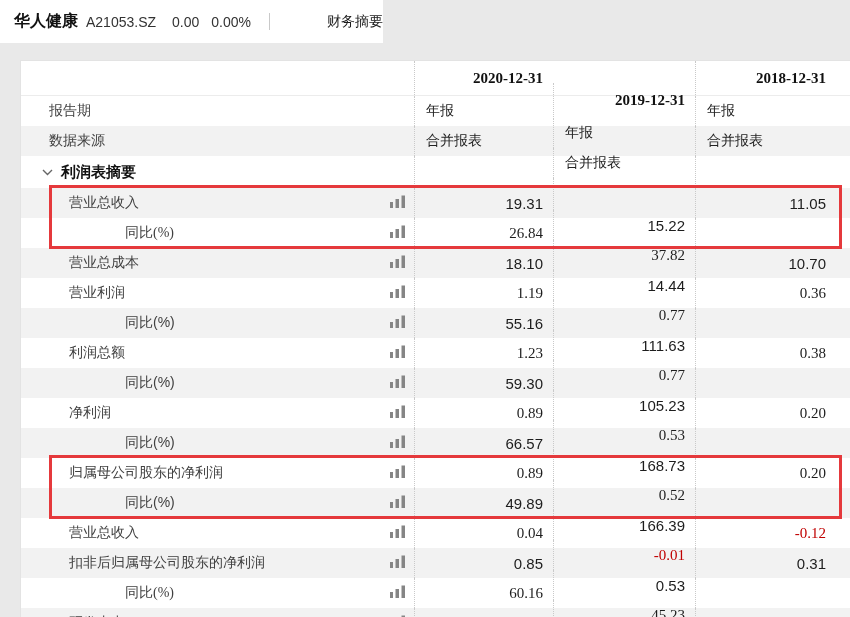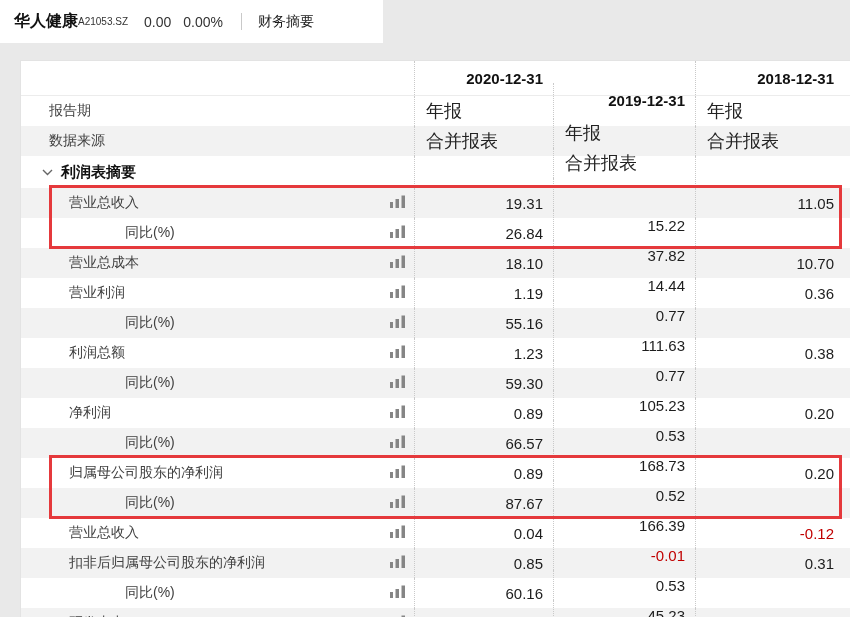--- a/index.html
+++ b/index.html
@@ -12,47 +12,47 @@
   }
   
   .topbar{
     position:absolute;left:0;top:0;width:383px;height:43px;
     background:#ffffff;
     display:flex;align-items:center;
     padding-left:14px;box-sizing:border-box;
     white-space:nowrap;
   }
   .stock-name{font-size:16px;font-weight:bold;color:#111;}
-  .stock-code{font-size:10px;color:#333;}
+  .stock-code{font-size:14px;color:#333;margin-left:8px;}
   .stock-price{font-size:14px;color:#333;margin-left:16px;}
   .stock-chg{font-size:14px;color:#333;margin-left:12px;}
   .vdivider{width:1px;height:17px;background:#c9c9c9;margin:0 16px 0 18px;}
-  .tab-label{font-size:14px;color:#1a1a1a;}
+  .tab-label{font-size:14px;color:#1a1a1a;margin-left:41px;}
   
   .card{
     position:absolute;left:20px;top:60px;width:830px;height:557px;
     background:#ffffff;overflow:hidden;
     border-left:1px solid #e3e3e3;border-top:1px solid #e3e3e3;
     box-sizing:border-box;
   }
   .trow{display:flex;align-items:center;height:30px;}
   .trow.thead{height:34px;border-bottom:1px solid #ececec;}
   .trow.section-row{height:32px;}
   .r-gray{background:#f2f2f2;}
-  .r-white{background:#ffffff;}
+  .r-white{background:#ffffff;font-family:Liberation Serif, serif;}
   .cell{box-sizing:border-box;height:100%;display:flex;align-items:center;}
   .cell.label{flex:0 0 393px;justify-content:space-between;padding-right:8px;}
   .cell.c1{flex:0 0 139px;border-left:1px dotted #c9c9c9;}
   .cell.c2{flex:0 0 142px;border-left:1px dotted #c9c9c9;margin-top:44px;}
   .cell.c3{flex:1 1 auto;border-left:1px dotted #c9c9c9;}
   .cell.num{justify-content:flex-end;font-size:15px;color:#1d1d1d;}
   .cell.c1.num,.cell.c2.num{padding-right:10px;}
-  .cell.c3.num{padding-right:16px;}
+  .cell.c3.num{padding-right:24px;}
   .cell.datehead{font-weight:bold;font-size:15px;color:#111;}
-  .cell.metaval{justify-content:flex-start;padding-left:11px;font-size:18px;color:#222;}
+  .cell.metaval{justify-content:flex-start;padding-left:11px;font-size:14px;color:#222;}
   .ltext{font-size:14px;color:#404040;}
   .pad-meta{padding-left:28px;}
   .pad-d0 .ltext{padding-left:48px;}
   .pad-d1 .ltext{padding-left:104px;}
   .section-title{font-size:15px;font-weight:bold;color:#111;margin-left:8px;}
   .chevron{margin-left:21px;display:flex;align-items:center;}
   .icons{display:flex;align-items:center;gap:7px;}
   .bar-icon svg rect{fill:#858585;}
   .q-icon{
     width:13px;height:13px;border:1px solid #8a8a8a;border-radius:50%;
@@ -286,21 +286,21 @@
     <div class="cell label">
         <span class="ltext">同比(%)</span>
       <span class="icons">
           <span class="bar-icon"><svg width="17" height="13" viewBox="0 0 17 13">
               <rect x="1" y="7" width="3" height="6"></rect>
               <rect x="6.5" y="4" width="3.5" height="9"></rect>
               <rect x="12.5" y="0.5" width="3.5" height="12.5"></rect>
             </svg></span>
         </span>
       </div>
-    <div class="cell c1 num">87.67</div>
+    <div class="cell c1 num">49.89</div>
     <div class="cell c2 num">166.39</div>
     <div class="cell c3 num"></div>
   </div>
 
   <div class="trow r-white pad-d0">
     <div class="cell label">
         <span class="ltext">营业总收入</span>
       <span class="icons">
           <span class="bar-icon"><svg width="17" height="13" viewBox="0 0 17 13">
               <rect x="1" y="7" width="3" height="6"></rect>

